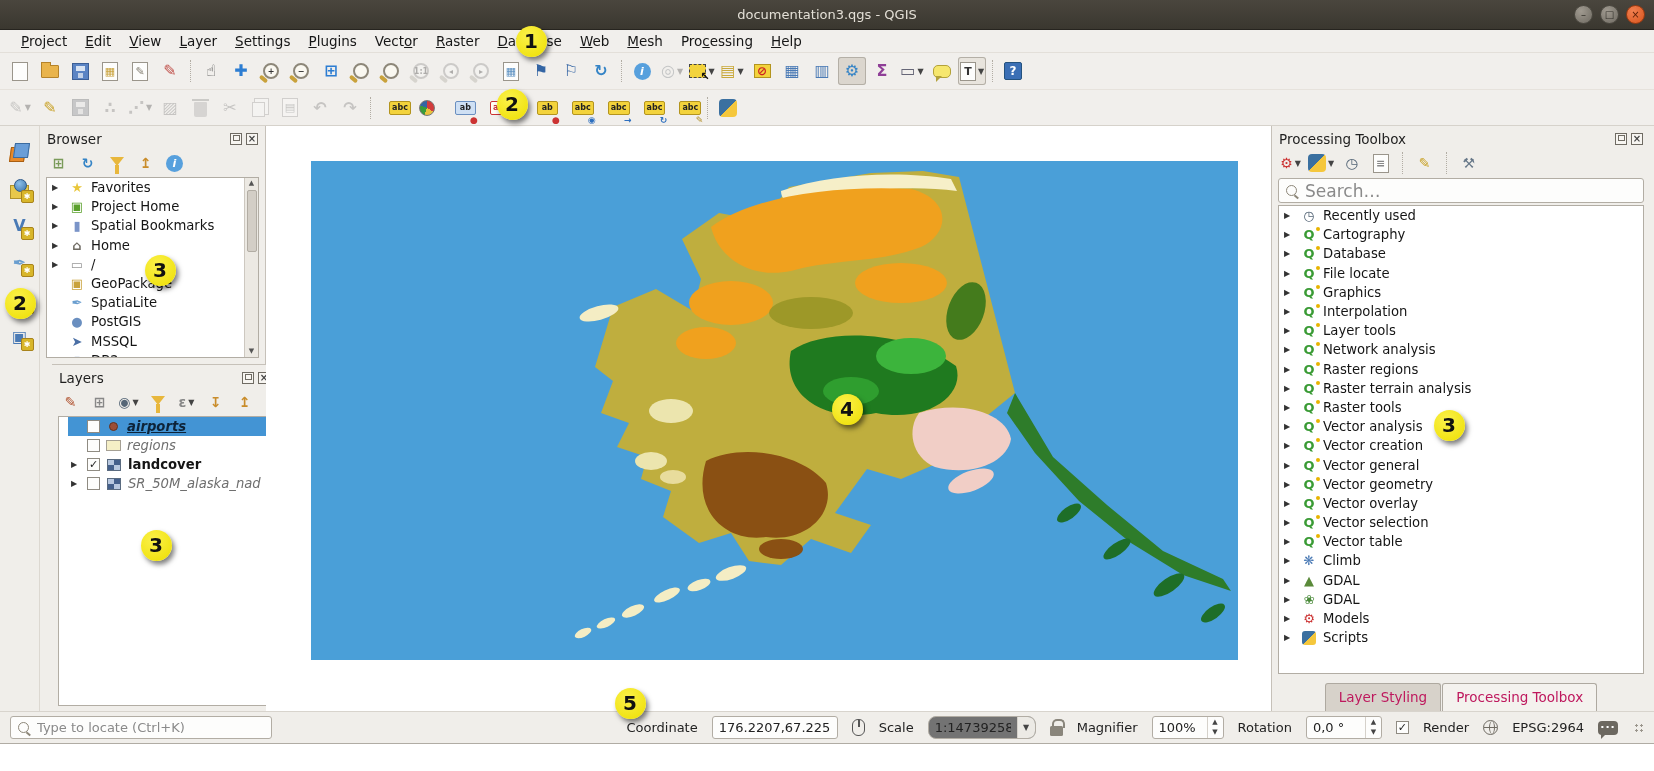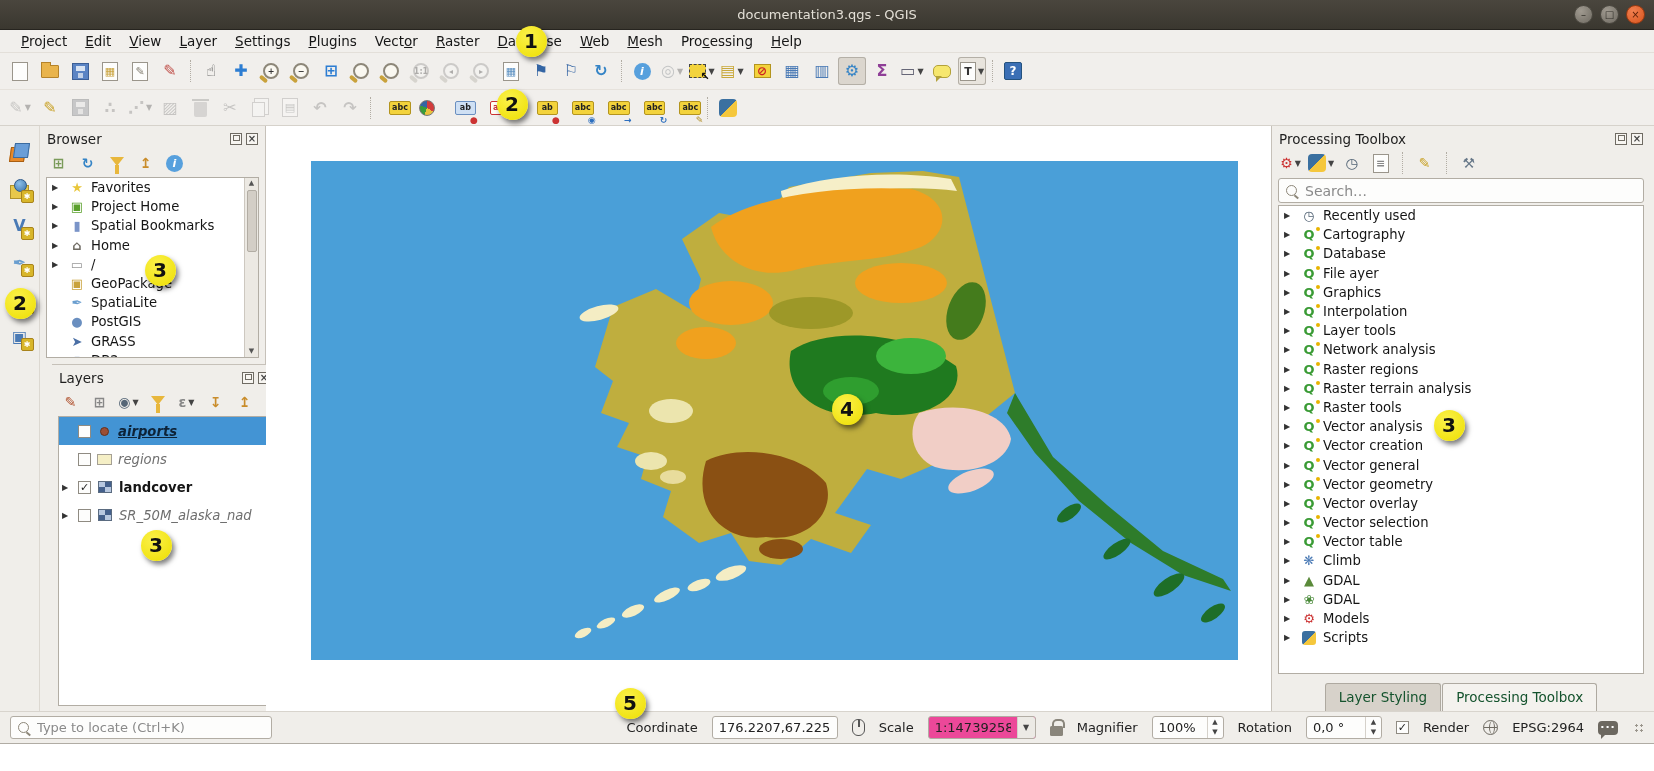--- a/index.html
+++ b/index.html
@@ -119,46 +119,46 @@
               font-size:13.2px; color:#151515; white-space:nowrap; }
   .arrow { width:11px; font-size:8px; color:#333; flex:none; }
   .ticon { width:18px; display:flex; justify-content:center; align-items:center; font-size:13px; font-weight:bold; flex:none; }
   .vscroll { position:absolute; right:0; top:0; bottom:0; width:14px; background:#ece9e3; border-left:1px solid #cdc8c0; }
   .sb-btn { height:11px; font-size:7px; color:#555; text-align:center; line-height:11px; }
   .sb-thumb { position:absolute; top:12px; left:1.5px; right:1.5px; height:62px; background:#d3cec6;
               border:1px solid #b2ada4; border-radius:2px; }
 
   
   #layers-list { height:290px; }
-  .lrow { display:flex; align-items:center; height:28px; padding-left:3px; gap:5px; font-size:13.2px; color:#151515; }
+  .lrow { display:flex; align-items:center; height:19px; padding-left:3px; gap:5px; font-size:13.2px; color:#151515;margin-left:9px; }
   .lrow.selected { background:#4394d4; }
   .cb { width:13px; height:13px; background:#fdfdfc; border:1px solid #8f8b82; flex:none;
         font-size:11px; line-height:11px; text-align:center; color:#1c1c1c; font-weight:bold; }
   .sym-point { width:9px; height:9px; border-radius:50%; background:#9b4e35; border:1px solid #64301c; flex:none; margin:0 4px; }
   .sym-polygon { width:15px; height:11px; background:#f5efc6; border:1px solid #a5a094; flex:none; margin:0 1px; }
   .sym-raster { width:14px; height:12px; flex:none; margin:0 2px; border:1px solid #5a6b80;
                 background:conic-gradient(#44608c 0 90deg,#b8c8e0 90deg 180deg,#44608c 180deg 270deg,#b8c8e0 270deg); }
   .lab-air { font-weight:bold; font-style:italic; text-decoration:underline; color:#0d2338; }
   .lab-gray { font-style:italic; color:#6f6f6f; }
   .lab-bold { font-weight:bold; }
 
   
   .searchbox { display:flex; align-items:center; gap:6px; margin:2px 6px; height:25px; background:#fdfdfc;
                border:1px solid #b2ada4; border-radius:3px; padding:0 7px; }
   .g-sm-mag { width:11px; height:11px; border:1.5px solid #8d8779; border-radius:50%; position:relative; flex:none; }
   .g-sm-mag::after { content:""; position:absolute; width:5px; height:1.5px; background:#8d8779;
                      bottom:-2px; right:-3px; transform:rotate(40deg); }
-  .searchbox input { border:none; outline:none; background:transparent; width:100%; font-size:14px; color:#404040;
+  .searchbox input { border:none; outline:none; background:transparent; width:100%; font-size:17px; color:#404040;
                      font-family:inherit; }
   .searchbox input::placeholder { color:#8a8a8a; }
 
   
   .dock-tabs { position:absolute; bottom:1px; left:0; right:0; height:28px; display:flex; justify-content:center;
                align-items:flex-end; gap:1px; }
-  .dtab { padding:5px 13px 6px 13px; font-size:13.5px; color:#14532d; background:#d7d2ca;
+  .dtab { padding:5px 13px 6px 13px; font-size:13.5px; color:#be185d; background:#d7d2ca;
           border:1px solid #aeA9a0; border-bottom:none; border-radius:3px 3px 0 0; }
   .dtab.active { background:#f4f2ee; }
 
   
   .map-widget { position:absolute; left:266px; top:126px; width:1005px; height:586px; background:#ffffff; }
   .map-canvas { position:absolute; left:45px; top:35px; width:927px; height:499px; background:#4a9fd8; }
   .map-canvas svg { display:block; width:100%; height:100%; }
 
   
   .statusbar { position:absolute; left:0; bottom:0; width:100%; height:32px; background:#f0eeea;
@@ -169,22 +169,22 @@
   .locate input { border:none; outline:none; background:transparent; width:100%; font-size:13px; color:#555; font-family:inherit; }
   .locate input::placeholder { color:#8a8a8a; }
   .sb-label { flex:none; }
   .sb-input { height:23px; background:#fdfdfc; border:1px solid #b2ada4; border-radius:3px; padding:0 6px;
               font-size:13px; color:#222; font-family:inherit; outline:none; }
   .spin { display:flex; align-items:stretch; height:23px; background:#fdfdfc; border:1px solid #b2ada4;
           border-radius:3px; overflow:hidden; flex:none; }
   .spin input { border:none; outline:none; padding:0 6px; font-size:13px; color:#222; background:transparent; font-family:inherit; }
   .spin .arrows { display:flex; flex-direction:column; justify-content:center; width:16px;
                   border-left:1px solid #d5d1ca; font-size:7px; color:#444; align-items:center; line-height:1.3; }
-  .combo { display:flex; align-items:stretch; height:23px; background:#ec4899; border:1px solid #b2ada4;
-           border-radius:3px; overflow:hidden; flex:none; }
+  .combo { display:flex; align-items:stretch; height:23px; background:#737373; border:1px solid #b2ada4;
+           border-radius:8px; overflow:hidden; flex:none; }
   .combo input { border:none; outline:none; padding:0 6px; font-size:13px; color:#222; width:88px;
                  background:transparent; font-family:inherit; }
   .combo .dd-btn { width:18px; display:flex; align-items:center; justify-content:center; font-size:8px;
                    color:#444; border-left:1px solid #d5d1ca; background:#eceae5; }
   .g-mouse { width:13px; height:17px; border:1.5px solid #555; border-radius:6px; position:relative; flex:none; }
   .g-mouse::before { content:""; position:absolute; top:0; left:50%; width:1.5px; height:7px; background:#555; }
   .g-lock { width:13px; height:10px; background:#8a867c; border-radius:1.5px; position:relative; margin-top:6px; flex:none; }
   .g-lock::before { content:""; position:absolute; top:-7px; left:2px; width:9px; height:7px;
                     border:2px solid #8a867c; border-bottom:none; border-radius:5px 5px 0 0; }
   .g-globe { width:15px; height:15px; border-radius:50%; border:1.6px solid #6f6b63; position:relative; flex:none; }
@@ -513,21 +513,21 @@
           <span class="tlabel">SpatiaLite</span>
         </div>
         <div class="tree-row">
           <span class="arrow"></span>
           <span class="ticon" style="color: rgb(106, 143, 192);">●</span>
           <span class="tlabel">PostGIS</span>
         </div>
         <div class="tree-row">
           <span class="arrow"></span>
           <span class="ticon" style="color: rgb(74, 111, 165);">➤</span>
-          <span class="tlabel">GRASS</span>
+          <span class="tlabel">MSSQL</span>
         </div>
         <div class="tree-row">
           <span class="arrow"></span>
           <span class="ticon" style="color: rgb(74, 111, 165);">▮</span>
           <span class="tlabel">DB2</span>
         </div>
       </div>
   </div>
 
   <div class="dock" id="dock-layers">
@@ -691,21 +691,21 @@
           <span class="tlabel">Cartography</span>
         </div>
         <div class="tree-row">
           <span class="arrow">▶</span>
           <span class="ticon qlogo">Q</span>
           <span class="tlabel">Database</span>
         </div>
         <div class="tree-row">
           <span class="arrow">▶</span>
           <span class="ticon qlogo">Q</span>
-          <span class="tlabel">File ayer</span>
+          <span class="tlabel">File locate</span>
         </div>
         <div class="tree-row">
           <span class="arrow">▶</span>
           <span class="ticon qlogo">Q</span>
           <span class="tlabel">Graphics</span>
         </div>
         <div class="tree-row">
           <span class="arrow">▶</span>
           <span class="ticon qlogo">Q</span>
           <span class="tlabel">Interpolation</span>

